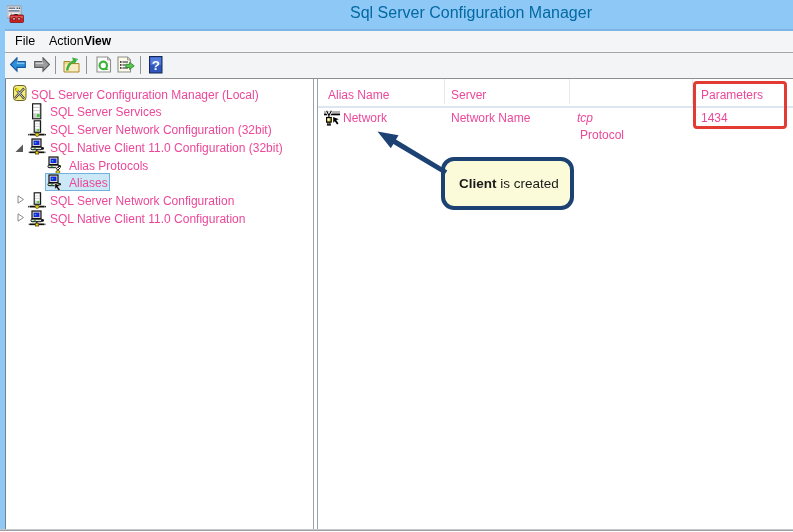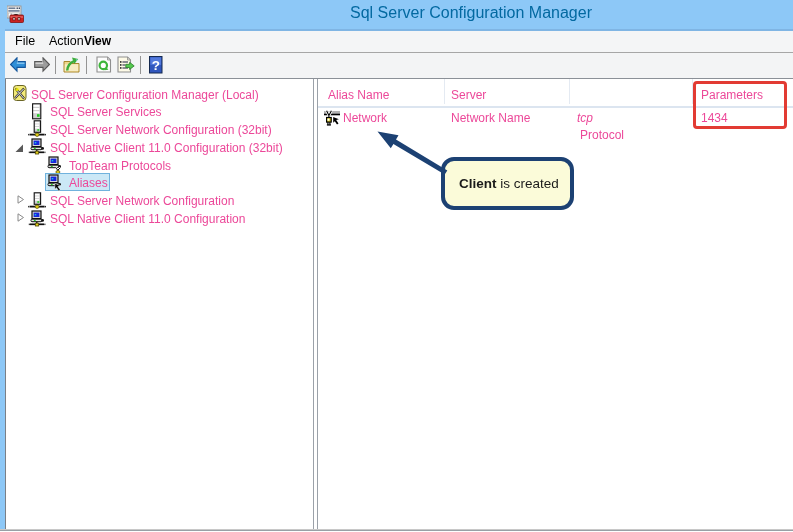--- a/index.html
+++ b/index.html
@@ -153,21 +153,21 @@
     <rect x="3" y="1" width="9" height="7.6" fill="#d8d8d8" stroke="#111" stroke-width="1.2"></rect>
     <rect x="4.6" y="2.6" width="5.8" height="4.4" fill="#1726dd"></rect>
     <rect x="5.7" y="4.1" width="1.6" height="1.3" fill="#1ad2de"></rect>
     <rect x="2" y="9.2" width="11" height="2.5" rx="1" fill="#e4e4e4" stroke="#111" stroke-width="1"></rect>
     <rect x="4.9" y="10" width="1.8" height="1.1" fill="#1ecb1e"></rect>
     <circle cx="13.6" cy="10.4" r="1.4" fill="#111"></circle>
     <path d="M9.6 11.6 L11.8 14.2 M14.4 11.6 L11.9 14.2 M11.9 13.9 L11.9 15.2" stroke="#fff" stroke-width="2.2" fill="none"></path>
     <path d="M9.6 11.6 L11.8 14.2 M14.4 11.6 L11.9 14.2 M11.9 13.9 L11.9 15.2" stroke="#111" stroke-width="1" fill="none"></path>
     <ellipse cx="11.9" cy="16" rx="2" ry="1.5" fill="#e2ce16" stroke="#5c5410" stroke-width="0.8"></ellipse>
   </svg>
-  <div class="abs t12" style="left:69px;top:158.6px;">TopTeam Protocols</div>
+  <div class="abs t12" style="left:69px;top:158.6px;">Alias Protocols</div>
 
   <div class="abs" style="left:45px;top:173px;width:65px;height:18px;background:#cbe8f6;border:1px solid #70b2dd;"></div>
 
   <svg class="abs" style="left:46px;top:174px;" width="18" height="18" viewBox="0 0 18 18">
     <rect x="3" y="1" width="9" height="7.6" fill="#d8d8d8" stroke="#111" stroke-width="1.2"></rect>
     <rect x="4.6" y="2.6" width="5.8" height="4.4" fill="#1726dd"></rect>
     <rect x="5.7" y="4.1" width="1.6" height="1.3" fill="#1ad2de"></rect>
     <rect x="2" y="9.2" width="11" height="2.5" rx="1" fill="#e4e4e4" stroke="#111" stroke-width="1"></rect>
     <rect x="4.9" y="10" width="1.8" height="1.1" fill="#1ecb1e"></rect>
     <circle cx="13.6" cy="10.4" r="1.4" fill="#111"></circle>

